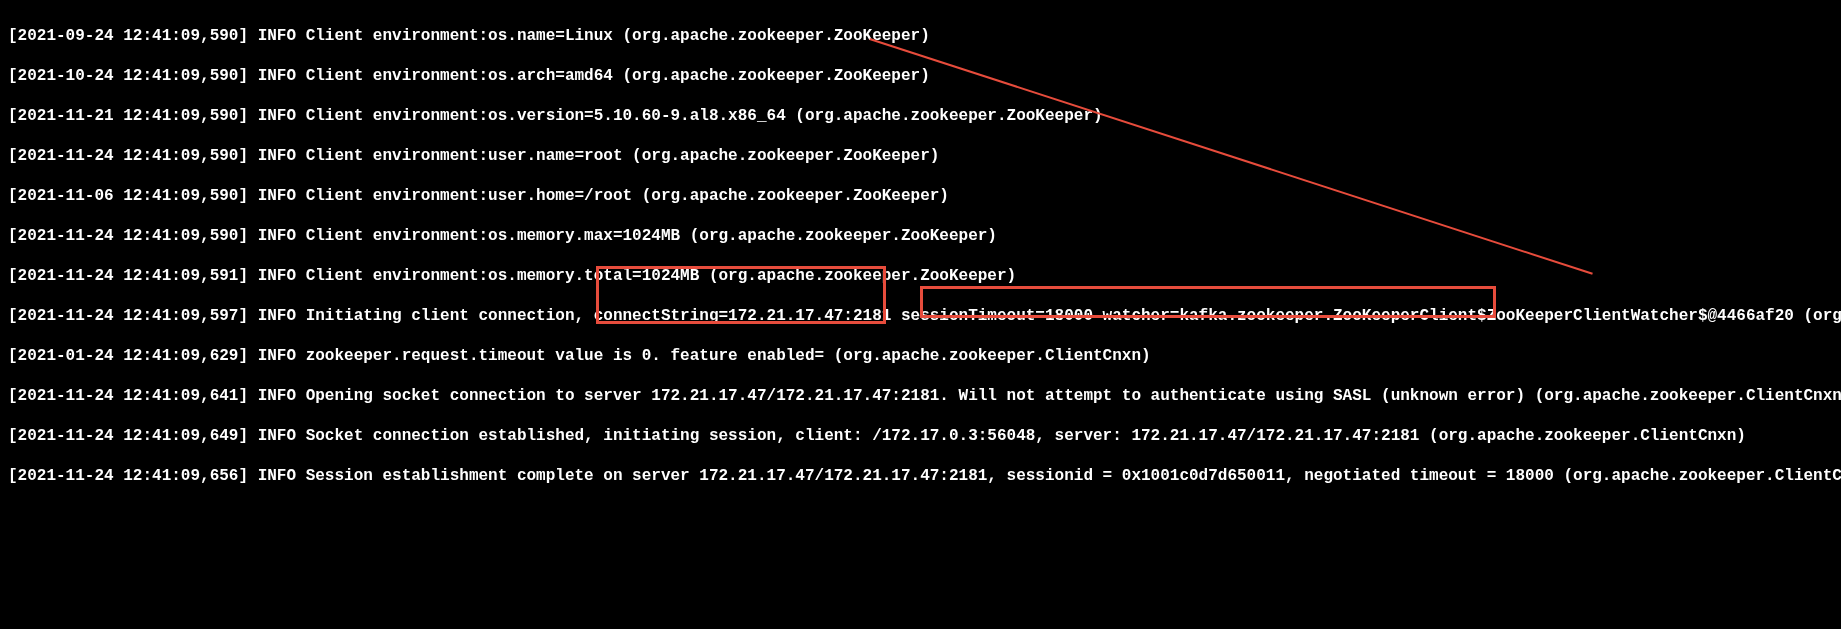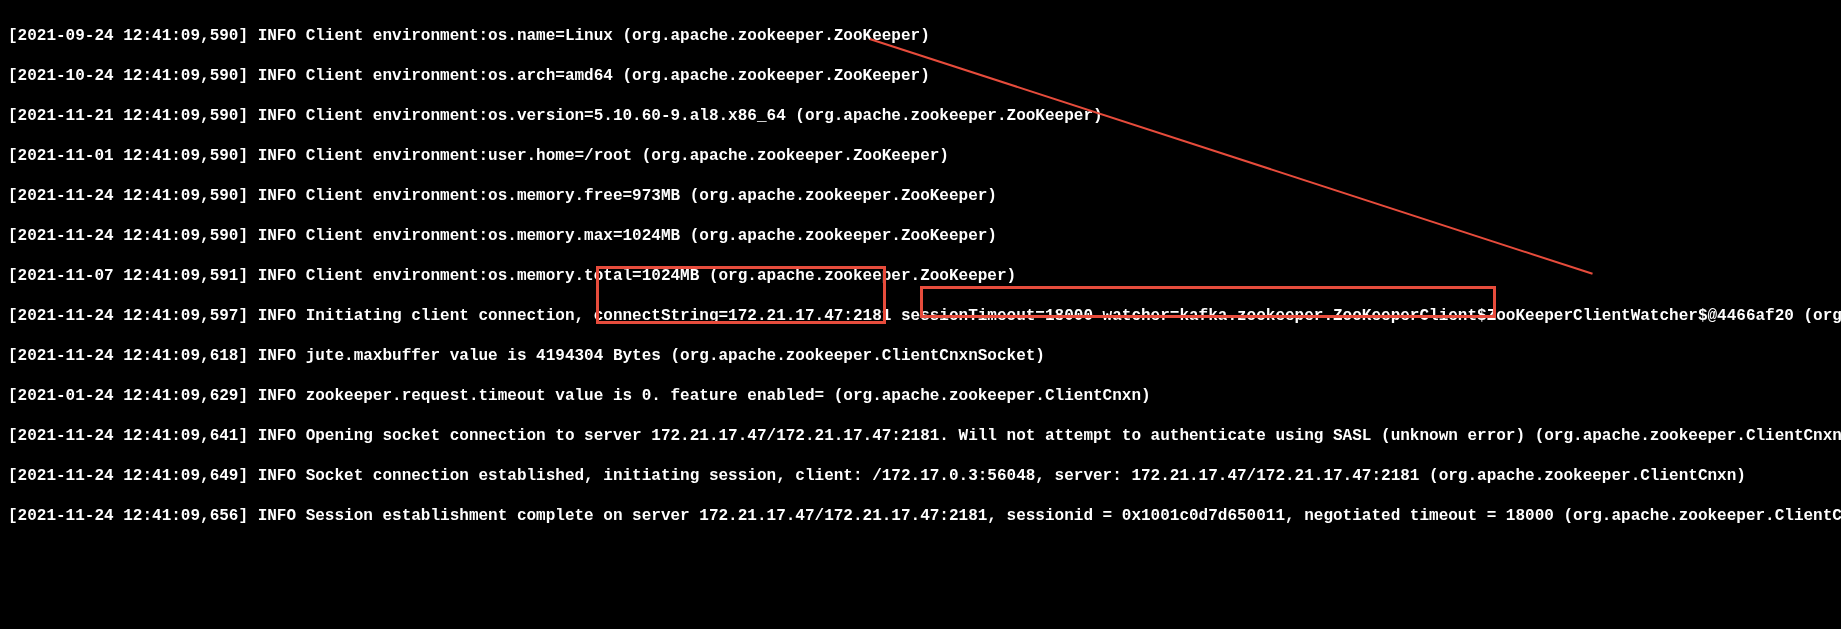--- a/index.html
+++ b/index.html
@@ -28,26 +28,25 @@
     pointer-events:none;
   }
 </style>
 </head>
 <body>
 
 <div class="terminal">
 <div class="line">[2021-09-24 12:41:09,590] INFO Client environment:os.name=Linux (org.apache.zookeeper.ZooKeeper)</div>
 <div class="line">[2021-10-24 12:41:09,590] INFO Client environment:os.arch=amd64 (org.apache.zookeeper.ZooKeeper)</div>
 <div class="line">[2021-11-21 12:41:09,590] INFO Client environment:os.version=5.10.60-9.al8.x86_64 (org.apache.zookeeper.ZooKeeper)</div>
-<div class="line">[2021-11-01 12:41:09,590] INFO Client environment:user.home=/root (org.apache.zookeeper.ZooKeeper)</div>
-<div class="line">[2021-11-24 12:41:09,590] INFO Client environment:os.memory.free=973MB (org.apache.zookeeper.ZooKeeper)</div>
+<div class="line">[2021-11-24 12:41:09,590] INFO Client environment:user.name=root (org.apache.zookeeper.ZooKeeper)</div>
+<div class="line">[2021-11-06 12:41:09,590] INFO Client environment:user.home=/root (org.apache.zookeeper.ZooKeeper)</div>
 <div class="line">[2021-11-24 12:41:09,590] INFO Client environment:os.memory.max=1024MB (org.apache.zookeeper.ZooKeeper)</div>
-<div class="line">[2021-11-07 12:41:09,591] INFO Client environment:os.memory.total=1024MB (org.apache.zookeeper.ZooKeeper)</div>
+<div class="line">[2021-11-24 12:41:09,591] INFO Client environment:os.memory.total=1024MB (org.apache.zookeeper.ZooKeeper)</div>
 <div class="line">[2021-11-24 12:41:09,597] INFO Initiating client connection, connectString=172.21.17.47:2181 sessionTimeout=18000 watcher=kafka.zookeeper.ZooKeeperClient$ZooKeeperClientWatcher$@4466af20 (org.apache.zookeeper.ZooKeeper)</div>
-<div class="line">[2021-11-24 12:41:09,618] INFO jute.maxbuffer value is 4194304 Bytes (org.apache.zookeeper.ClientCnxnSocket)</div>
 <div class="line">[2021-01-24 12:41:09,629] INFO zookeeper.request.timeout value is 0. feature enabled= (org.apache.zookeeper.ClientCnxn)</div>
 <div class="line">[2021-11-24 12:41:09,641] INFO Opening socket connection to server 172.21.17.47/172.21.17.47:2181. Will not attempt to authenticate using SASL (unknown error) (org.apache.zookeeper.ClientCnxn)</div>
 <div class="line">[2021-11-24 12:41:09,649] INFO Socket connection established, initiating session, client: /172.17.0.3:56048, server: 172.21.17.47/172.21.17.47:2181 (org.apache.zookeeper.ClientCnxn)</div>
 <div class="line">[2021-11-24 12:41:09,656] INFO Session establishment complete on server 172.21.17.47/172.21.17.47:2181, sessionid = 0x1001c0d7d650011, negotiated timeout = 18000 (org.apache.zookeeper.ClientCnxn)</div>
 
 
 
 
 
 

